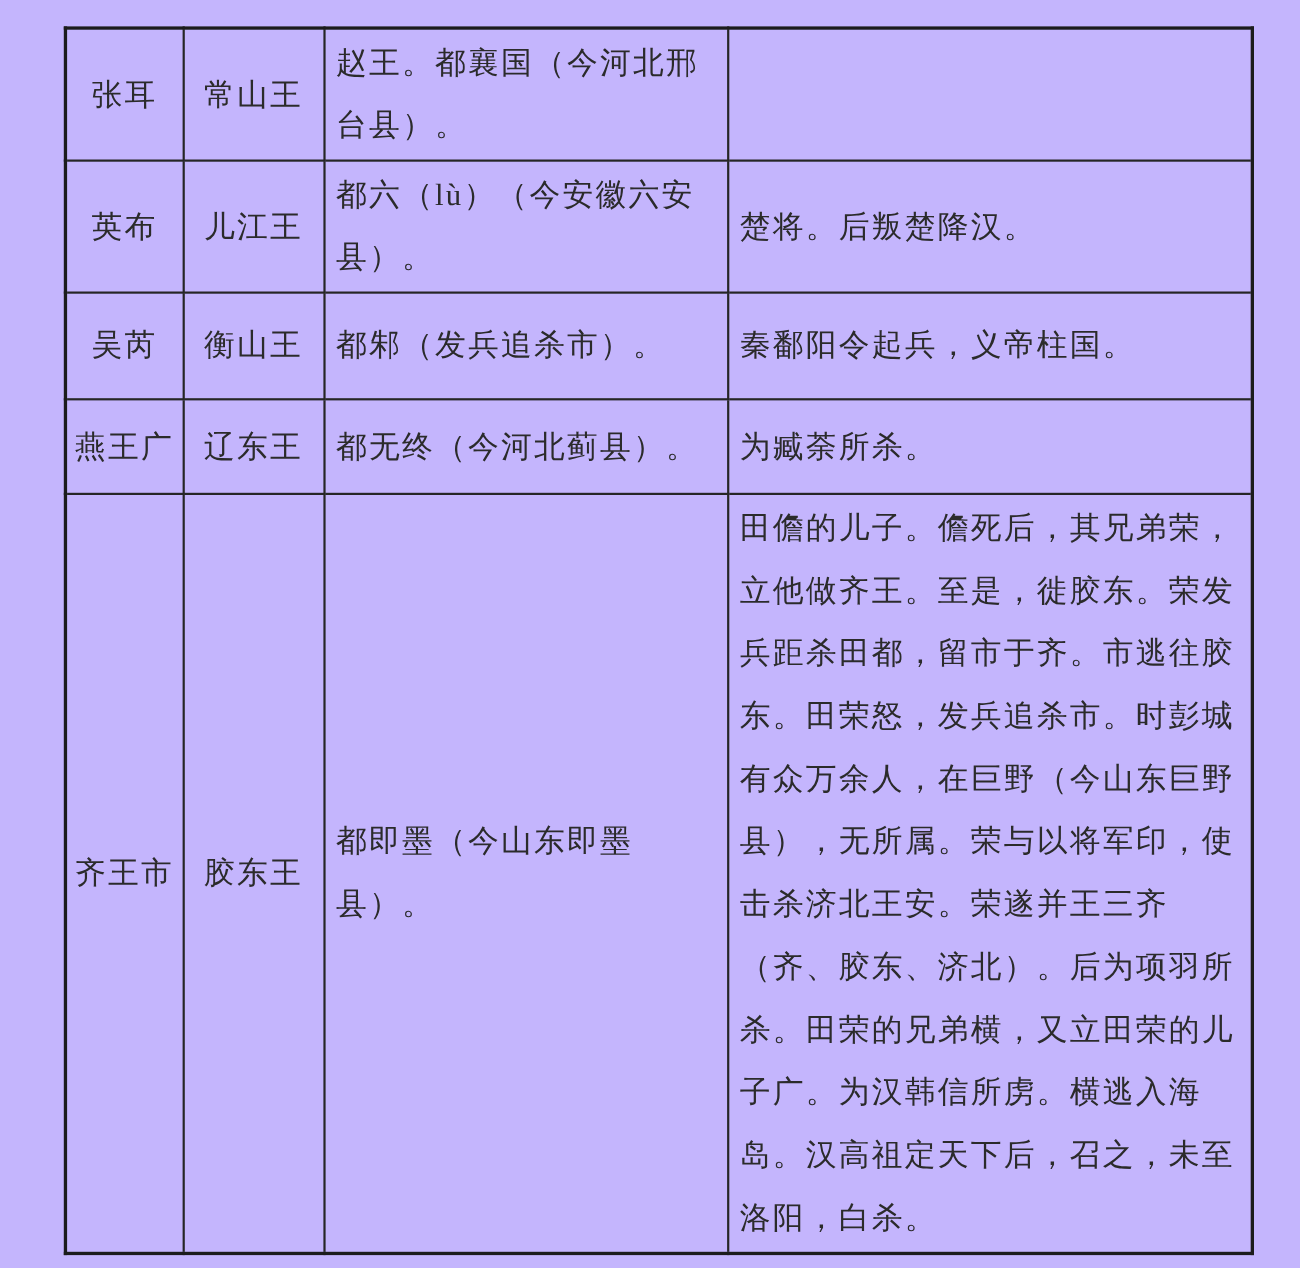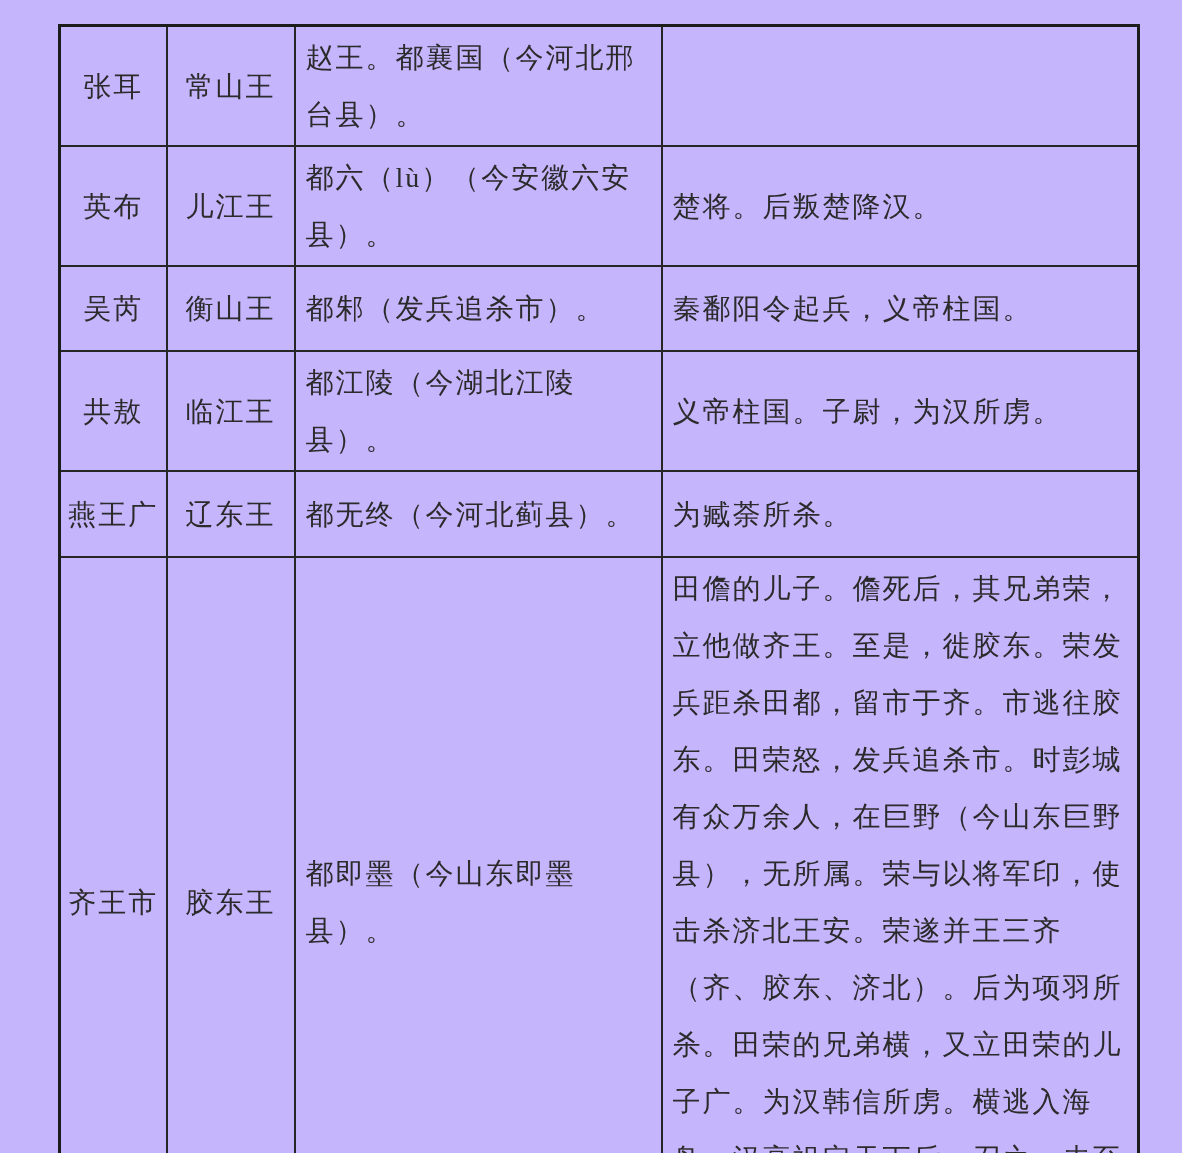--- a/index.html
+++ b/index.html
@@ -45,21 +45,21 @@
     text-align: center;
     padding: 0 4px;
   }
   td.c-capital, td.c-notes {
     text-align: left;
     padding: 2px 10px;
     margin-left: 47px;
   }
   tr.r1 { height: 94px; }
   tr.r2 { height: 84px; }
-  tr.r3 { height: 85px; }
+  tr.r3 { height: 97px; }
   tr.r4 { height: 84px; }
   tr.r5 { height: 86px; }
   tr.r6 { height: 70px; }
   tr.r7 { height: 450px; }
 </style>
 </head>
 <body>
 
 <div class="page">
   <table class="kings">
@@ -81,26 +81,20 @@
         <td class="c-title">儿江王</td>
         <td class="c-capital">都六（lù）（今安徽六安县）。</td>
         <td class="c-notes">楚将。后叛楚降汉。</td>
       </tr>
       <tr class="r3">
         <td class="c-name">吴芮</td>
         <td class="c-title">衡山王</td>
         <td class="c-capital">都邾（发兵追杀市）。</td>
         <td class="c-notes">秦鄱阳令起兵，义帝柱国。</td>
       </tr>
-      <tr class="r4">
-        <td class="c-name">共敖</td>
-        <td class="c-title">临江王</td>
-        <td class="c-capital">都江陵（今湖北江陵县）。</td>
-        <td class="c-notes">义帝柱国。子尉，为汉所虏。</td>
-      </tr>
       <tr class="r5">
         <td class="c-name">燕王广</td>
         <td class="c-title">辽东王</td>
         <td class="c-capital">都无终（今河北蓟县）。</td>
         <td class="c-notes">为臧荼所杀。</td>
       </tr>
       <tr class="r7">
         <td class="c-name">齐王市</td>
         <td class="c-title">胶东王</td>
         <td class="c-capital">都即墨（今山东即墨县）。</td>

